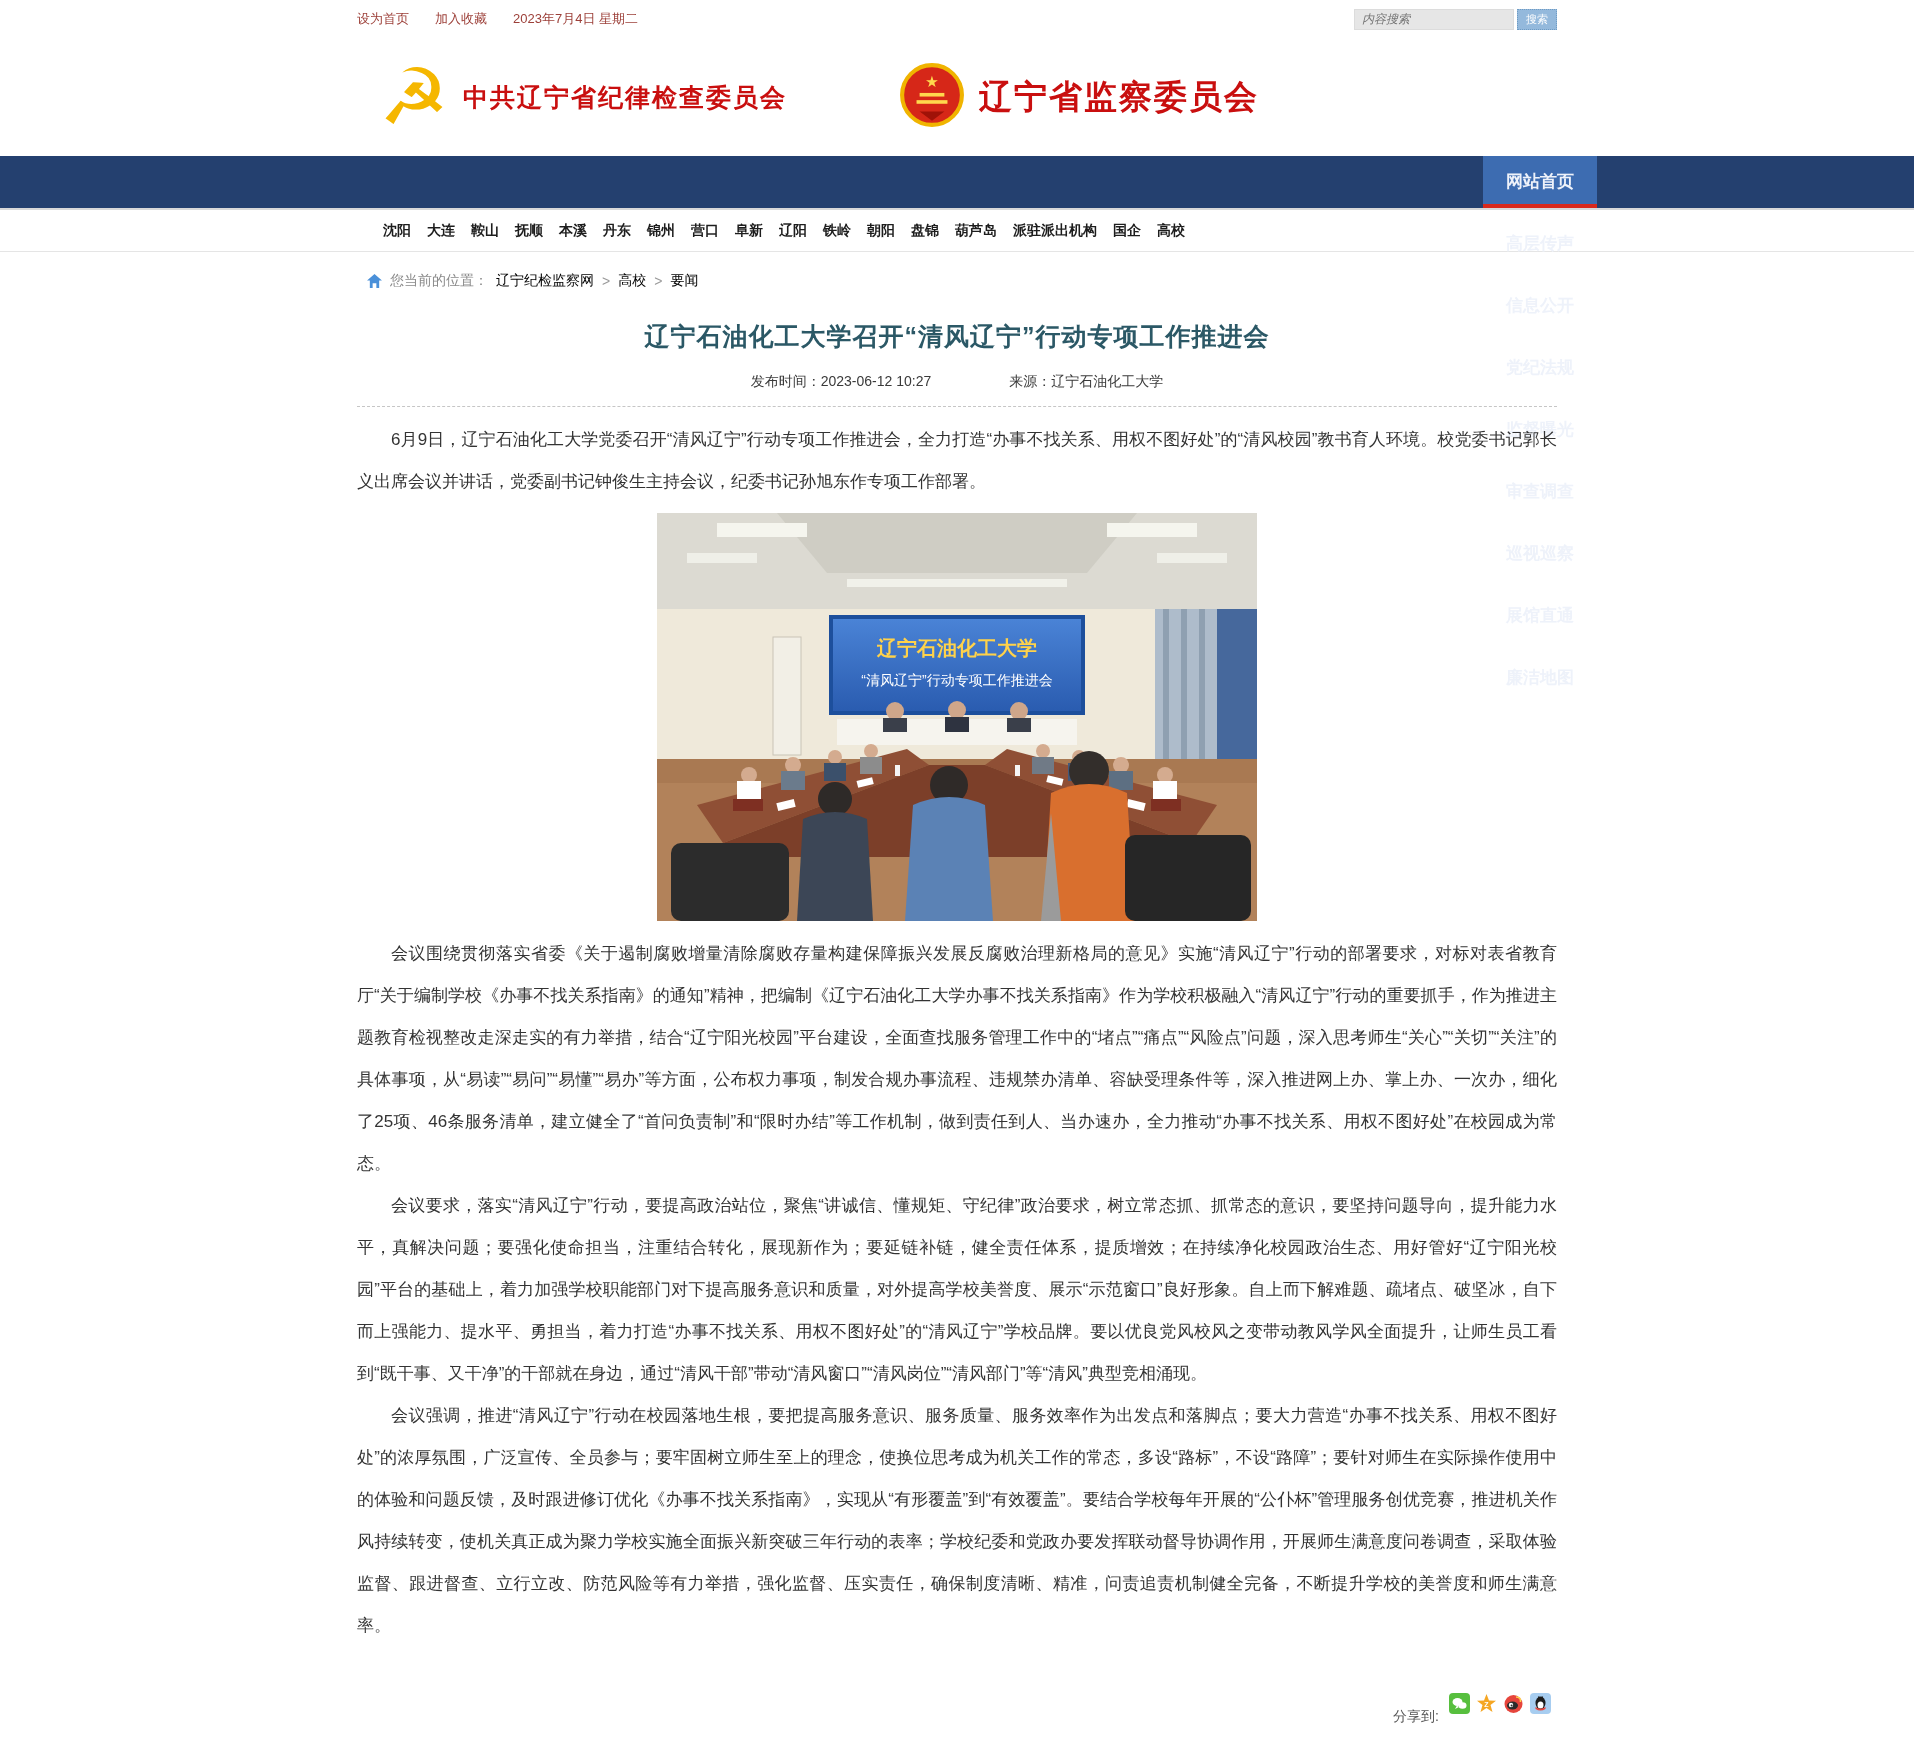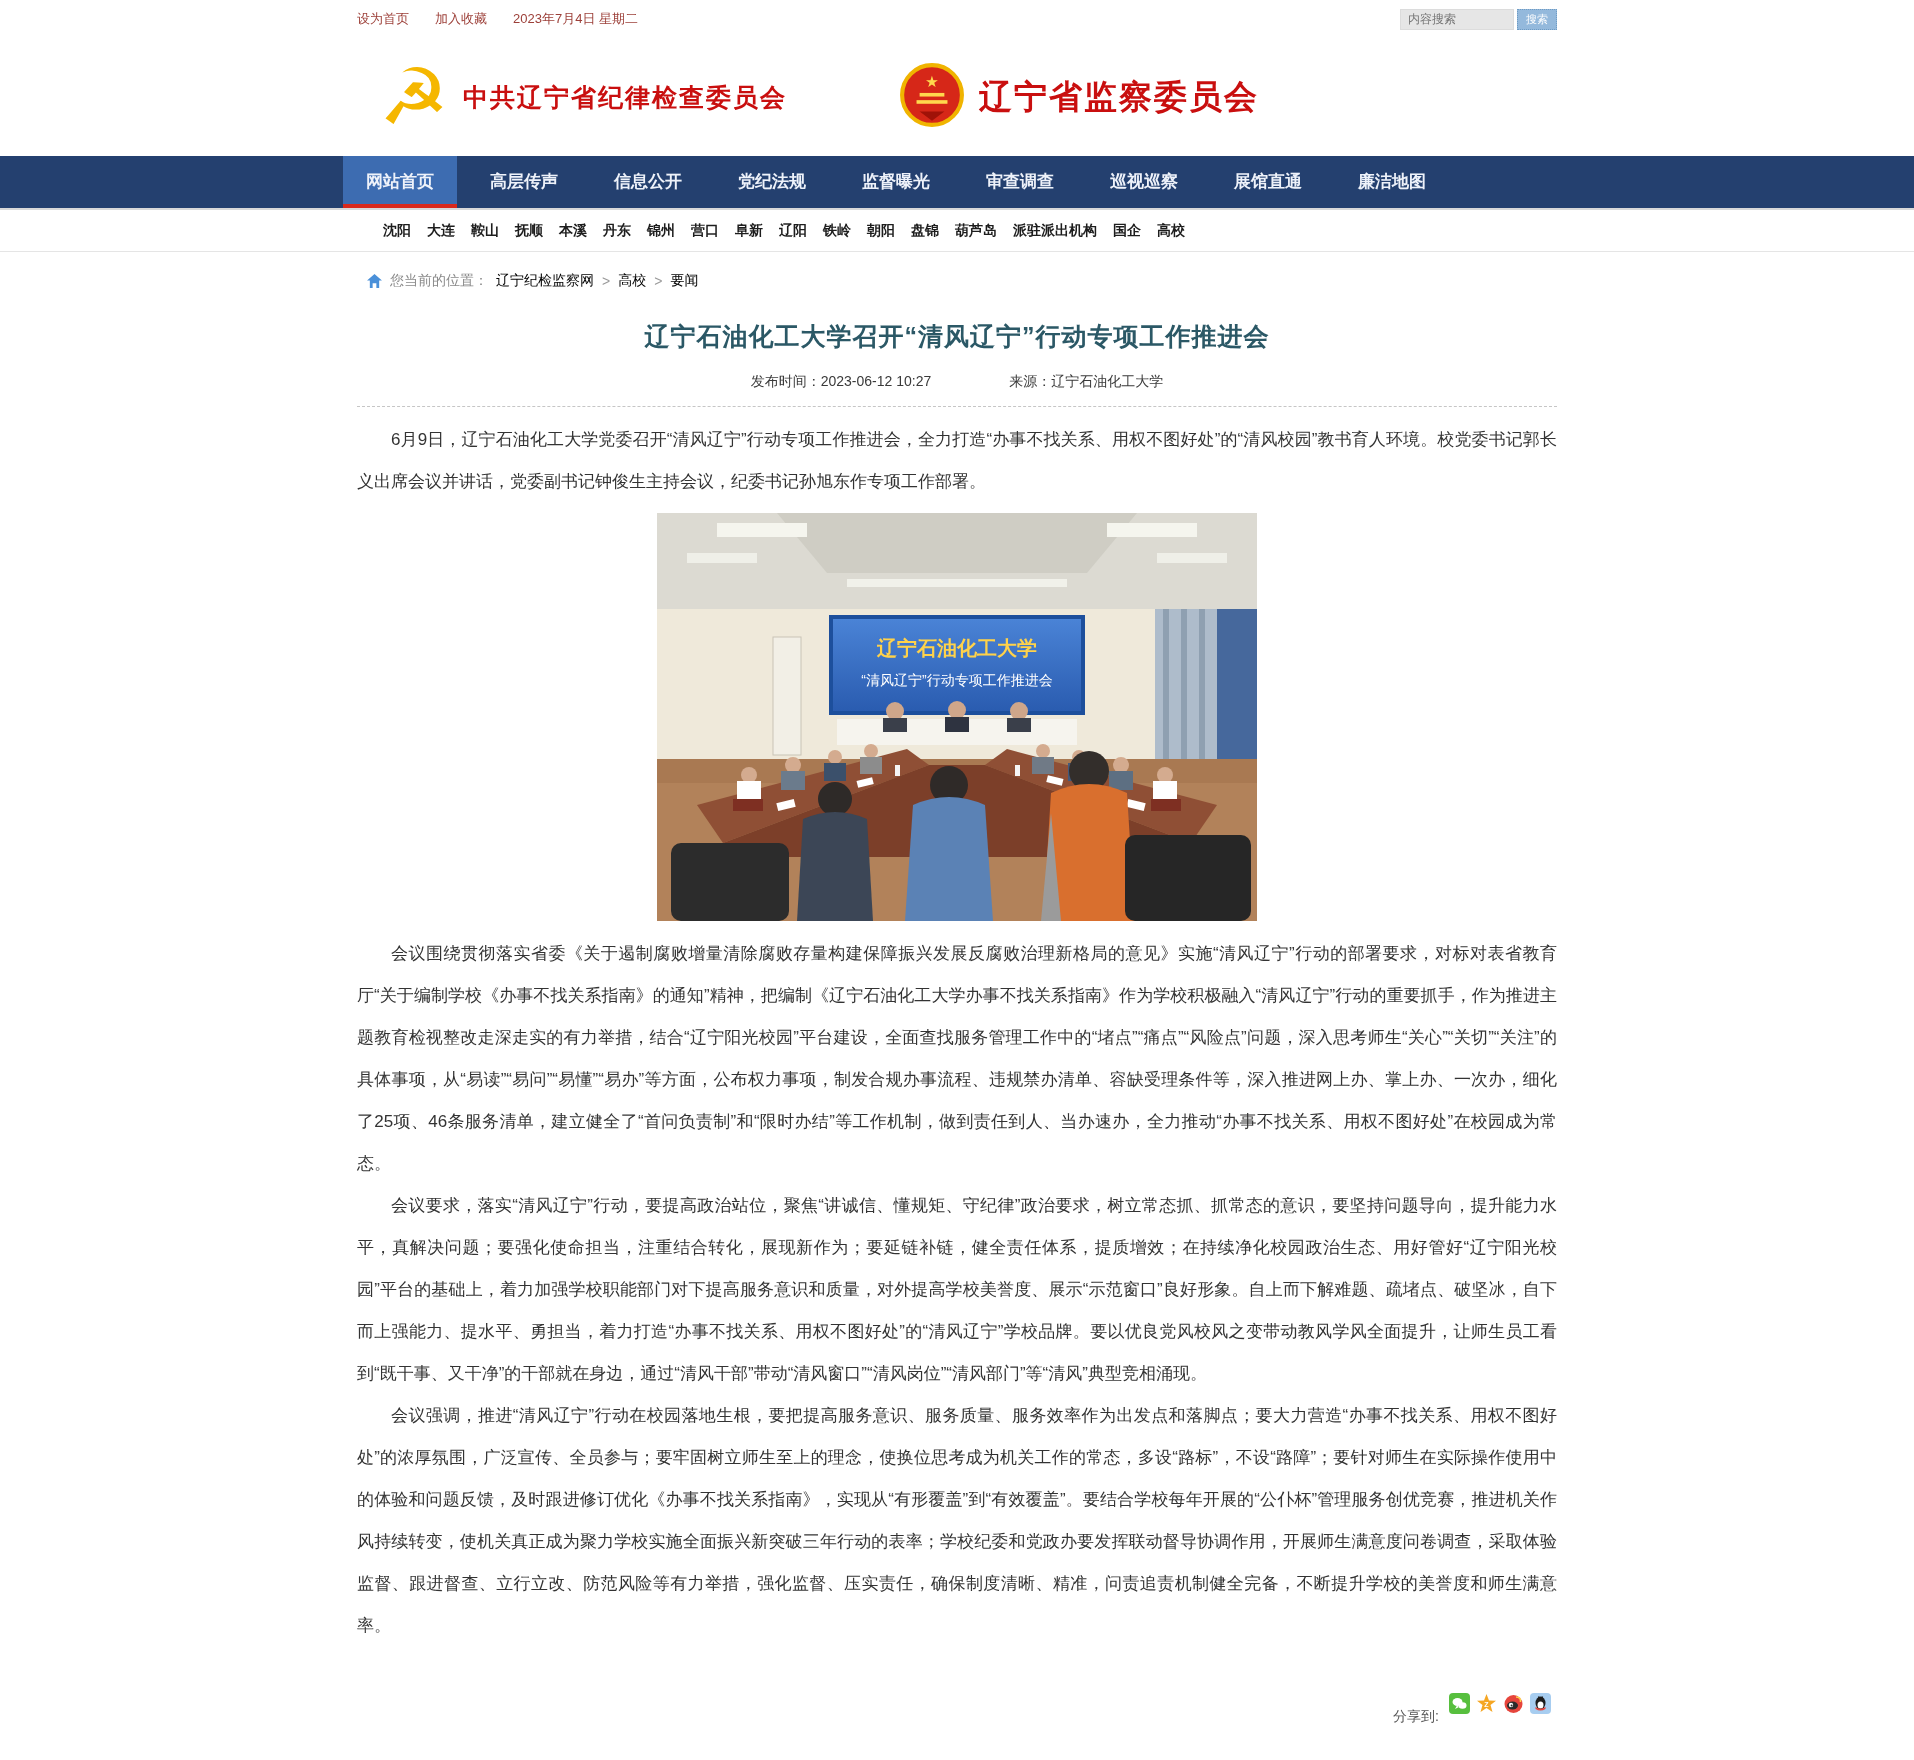--- a/index.html
+++ b/index.html
@@ -12,40 +12,40 @@
   .shell { width: 1280px; margin: 0 auto; position: relative; }
 
   
   .topbar { height: 38px; }
   .topbar .shell { display: flex; align-items: center; justify-content: space-between; height: 38px; padding: 0 40px; }
   .top-links { display: flex; gap: 26px; align-items: center; }
   .top-link { color: #9c3f38; font-size: 13px; text-decoration: none; cursor: pointer; }
   .top-date { color: #9c3f38; font-size: 13px; }
   .searchbox { display: flex; align-items: center; }
   .search-input {
-    width: 114px; height: 21px; background: #e6e6e6; border: 1px solid #dcdcdc;
-    font-size: 12px; color: #444; padding: 0 7px; outline: none;
+    width: 160px; height: 21px; background: #e6e6e6; border: 1px solid #dcdcdc;
+    font-size: 12px; color: #444; padding: 0 7px; outline: none; font-style: italic;
   }
   .search-btn {
     width: 40px; height: 21px; margin-left: 3px; background: #94b9dc; color: #fff;
     border: 1px dotted #6e9bc4; font-size: 11px; cursor: pointer; line-height: 18px;
   }
 
   
   .header .shell { display: flex; align-items: center; height: 118px; }
   .logo-group { display: flex; align-items: center; gap: 14px; cursor: pointer; }
   .logo-left { margin-left: 62px; }
   .logo-right { margin-left: 112px; }
   .party-emblem { font-size: 78px; line-height: 80px; color: #f5b700; font-family: "DejaVu Sans", sans-serif; }
   .org-title { font-size: 25px; font-weight: bold; color: #c90f0f; letter-spacing: 2px; white-space: nowrap; }
   .org-title.small { font-size: 33px; }
 
   
   .nav-bleed { background: #24406f; border-bottom: 2px solid #d9d9d9; }
-  .nav-row { display: flex; align-items: flex-end; height: 52px; padding-left: 26px; gap: 10px; }
+  .nav-row { display: flex; align-items: flex-end; height: 52px; padding-left: 26px; gap: 10px; flex-direction: column; }
   .nav-item {
     position: relative; color: #eef2fa; font-size: 17px; font-weight: bold;
     line-height: 52px; padding: 0 23px; cursor: pointer; white-space: nowrap;
   }
   .nav-item.active { background: #3d6cb1; }
   .nav-item.active::after {
     content: ""; position: absolute; left: 0; right: 0; bottom: 0; height: 4px; background: #d8281c;
   }
 
   

